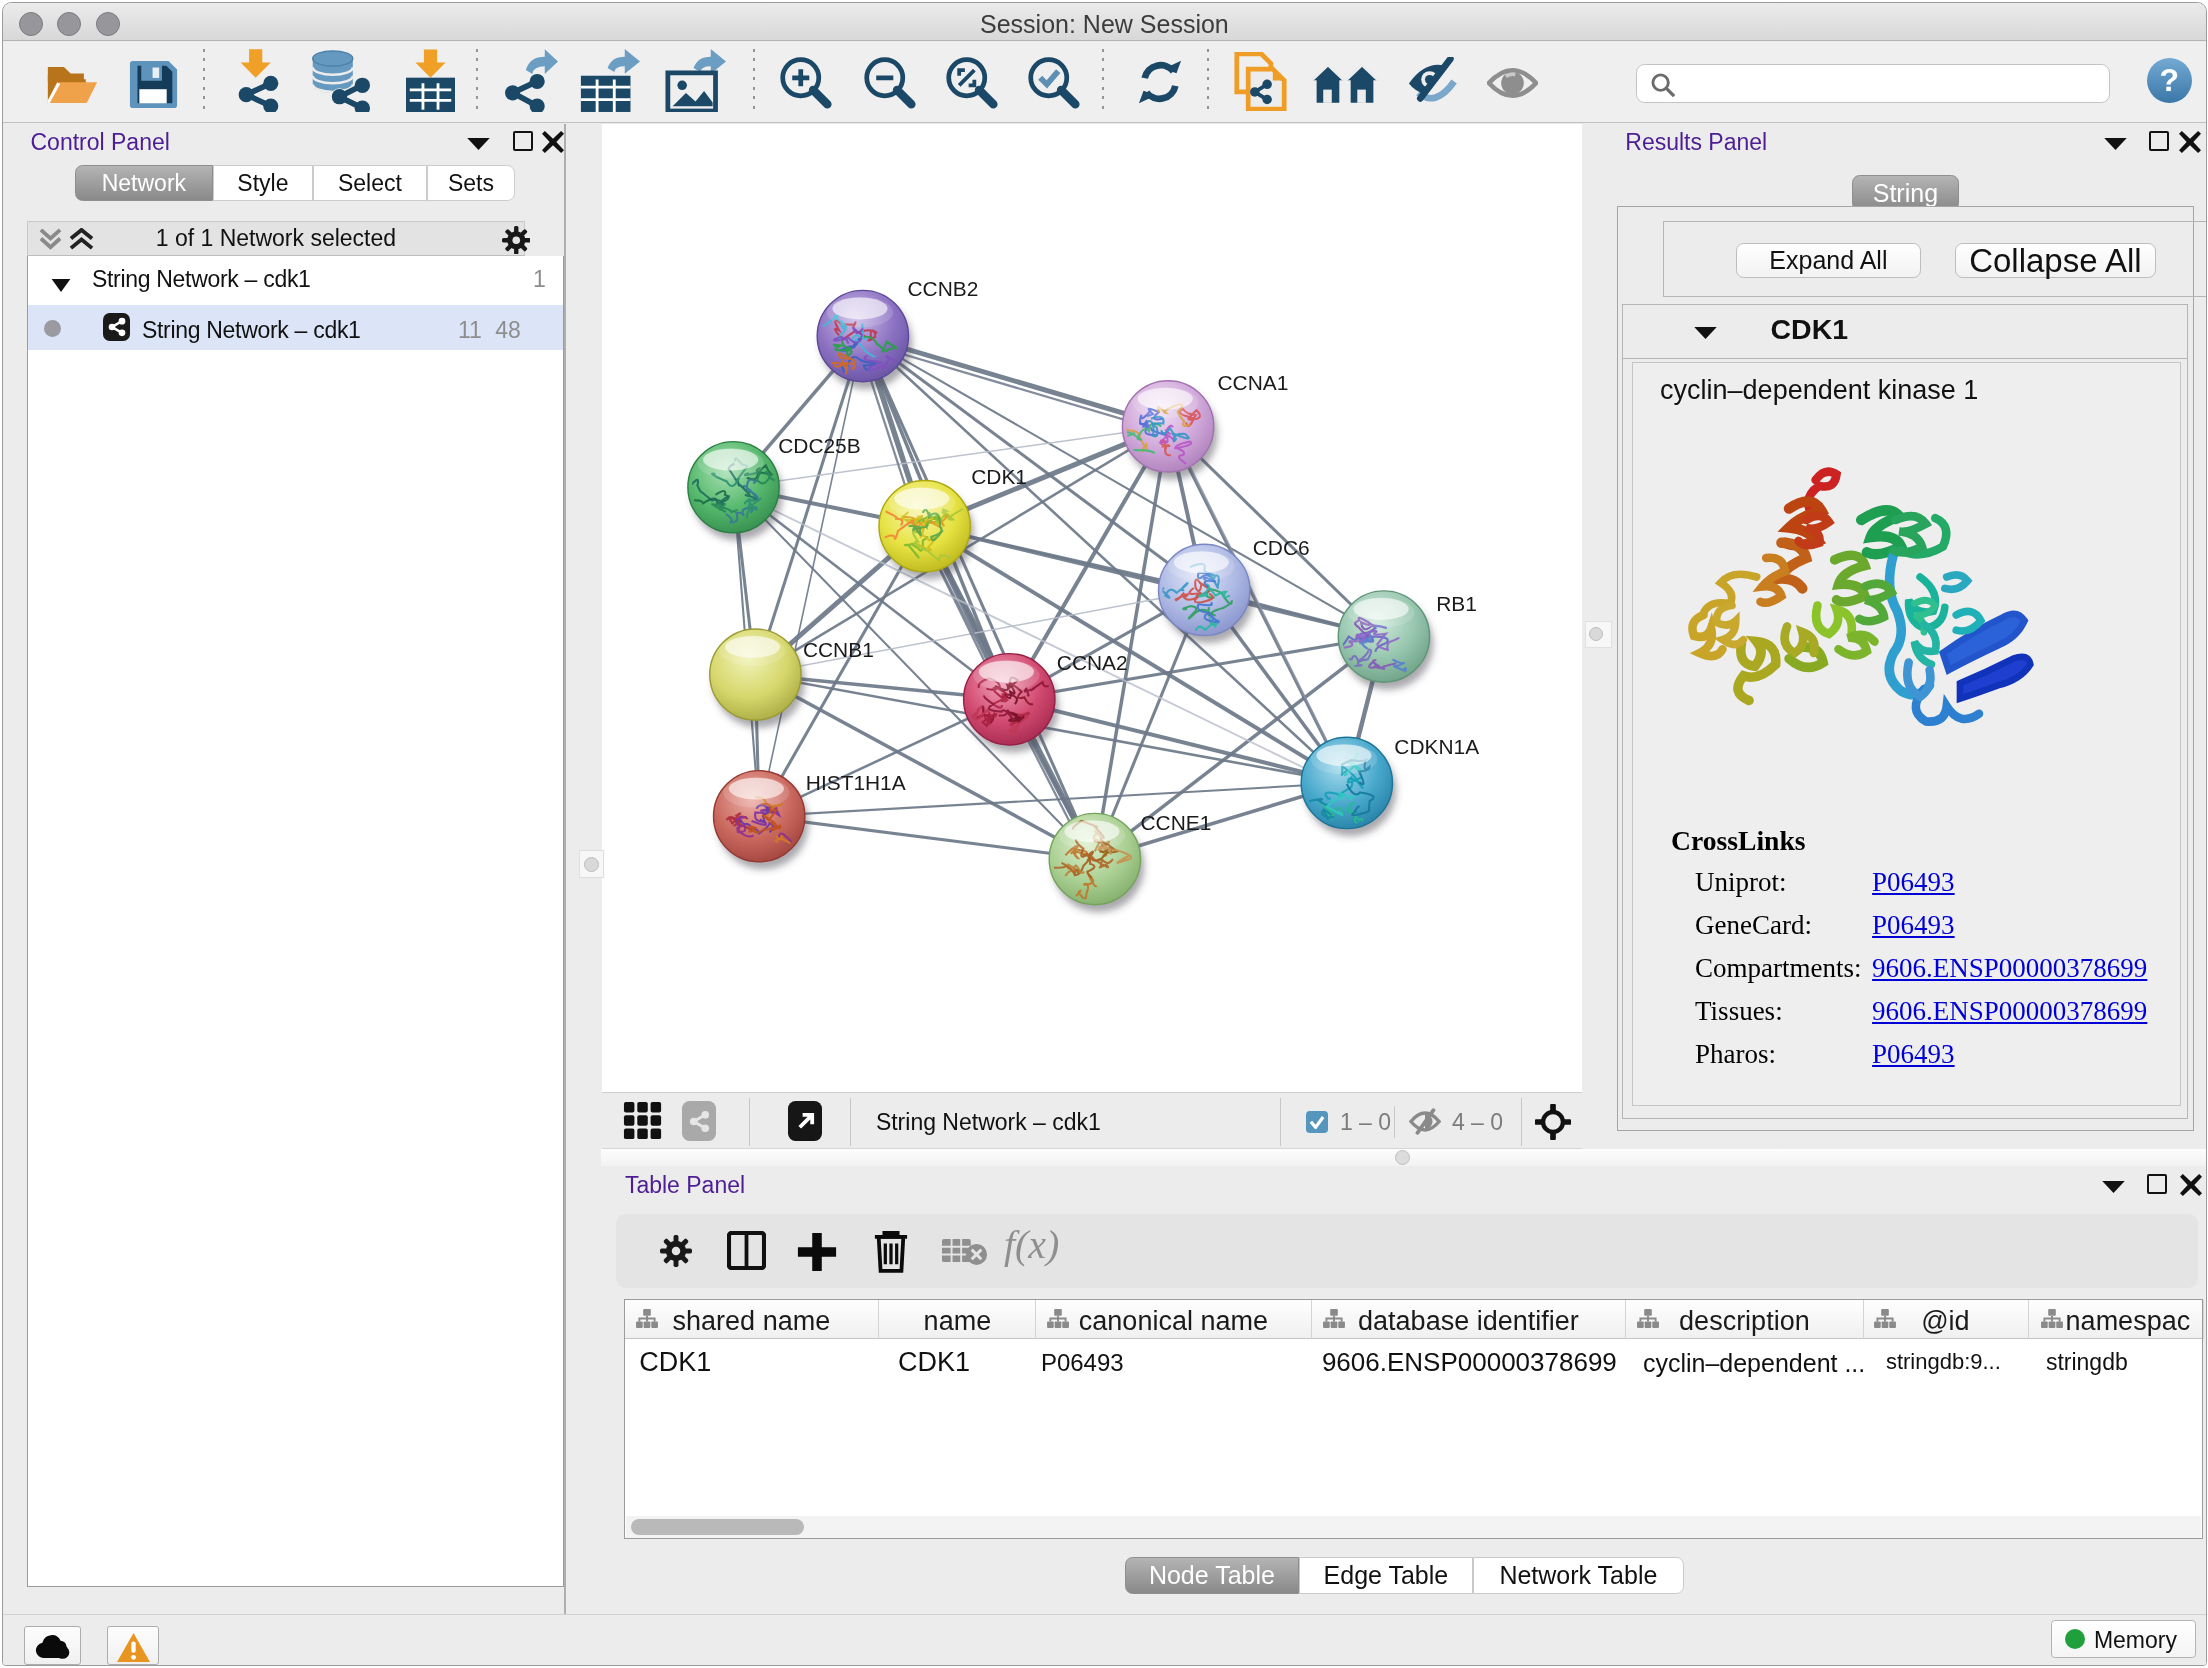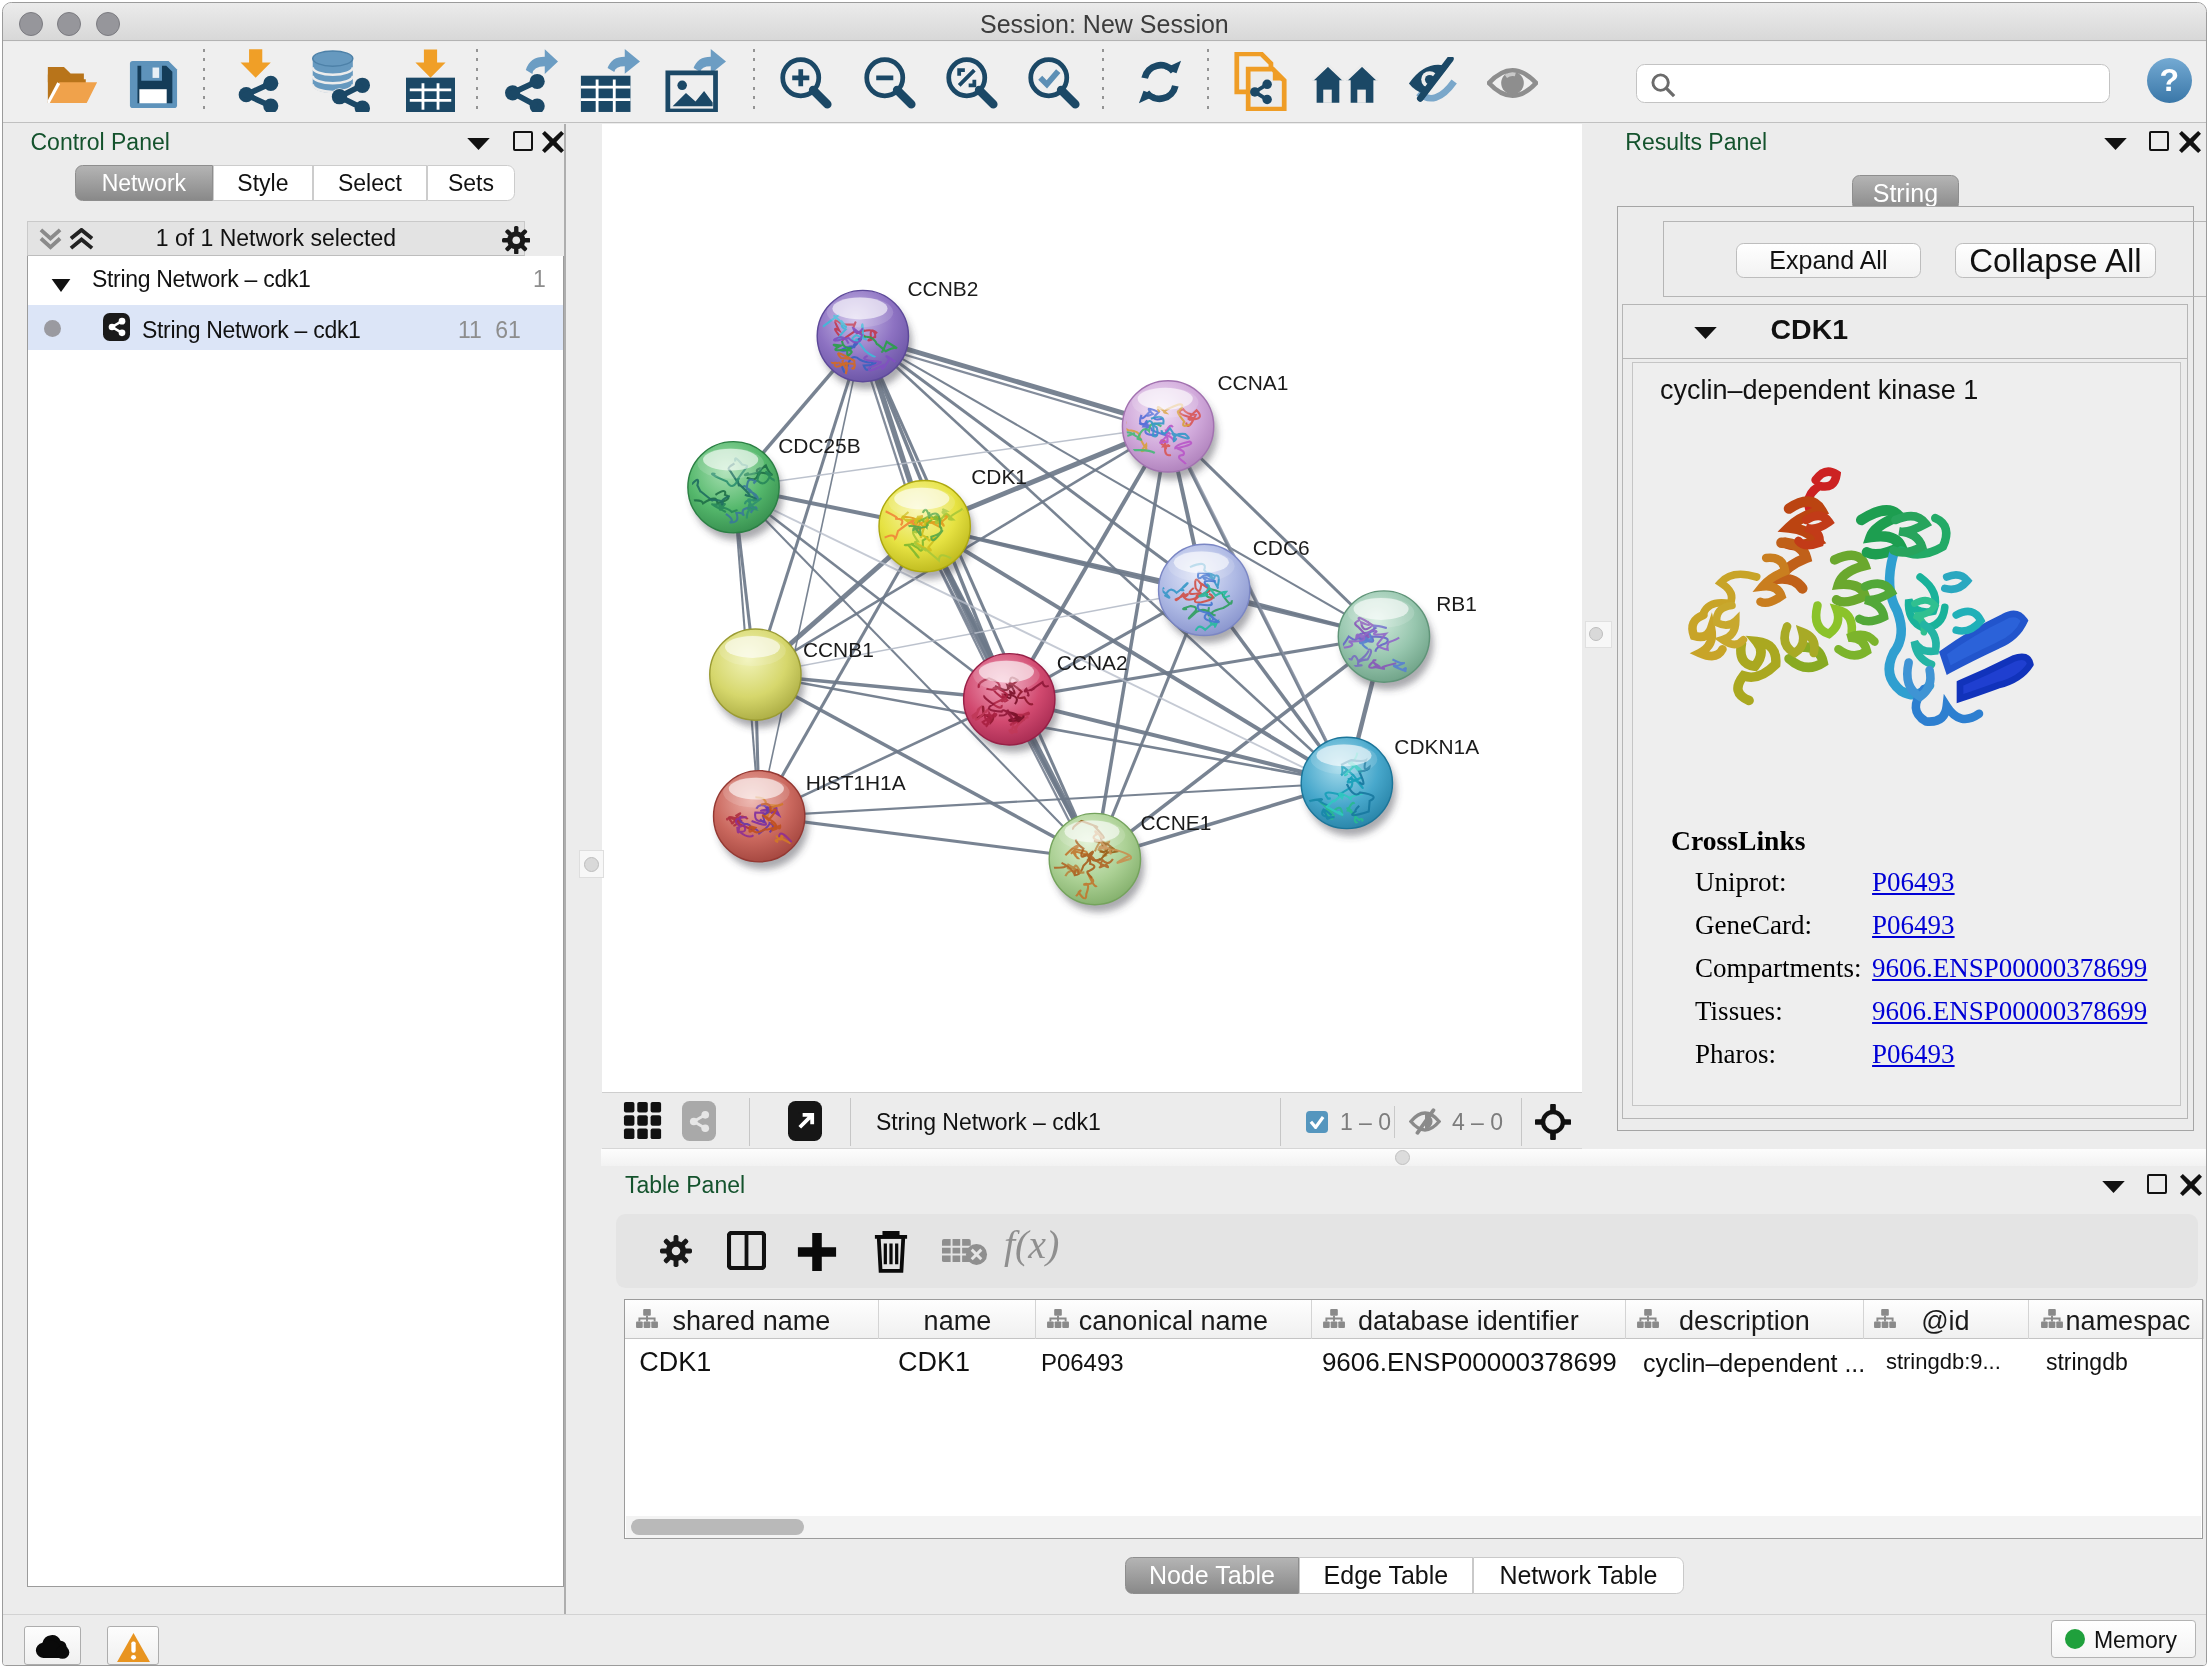--- a/index.html
+++ b/index.html
@@ -14,21 +14,21 @@
         background:#96969b; border:1px solid #7b7b80; }
   #title { position:absolute; top:6.7px; left:0; width:100%; text-align:center;
            font-size:25px; color:#3c3c3c; }
   
   #toolbar { position:absolute; left:0; top:39px; width:100%; height:81px; background:#efefef;
              border-bottom:1px solid #c0c0c0; }
   .tsep { position:absolute; top:7.6px; height:63px; width:1.9px;
     background-image:repeating-linear-gradient(#949494 0 2.9px, transparent 2.9px 9.5px); }
   .ticon { position:absolute; }
   
-  .ptitle { font-size:23px; color:#14532d; }
+  .ptitle { font-size:23px; color:#4c1d95; }
   
   #cpanel { position:absolute; left:0; top:121px; width:561px; height:1490px; background:#ececec; }
   .tab { position:absolute; height:36px; font-size:23px; text-align:center; background:#fff;
          border:1px solid #cccccc; color:#111; line-height:34px; border-radius:0; }
   .tabsel { background:linear-gradient(#b4b4b4,#898989); color:#fff; border:1px solid #8e8e8e; }
   
   #netcanvas { position:absolute; left:599px; top:121px; width:980px; height:968px; background:#fff; }
   #netbar { position:absolute; left:599px; top:1089px; width:980px; height:57px; background:#ececec;
             border-top:1px solid #cecece; border-bottom:1px solid #d6d6d6;}
   
@@ -274,21 +274,21 @@
             <g fill="#fff">
                 <circle cx="18" cy="5" r="4"></circle>
                 <circle cx="6" cy="12" r="4"></circle>
                 <circle cx="18" cy="19" r="4"></circle>
               </g>
             <path d="M18 5 L6 12 L18 19" stroke="#fff" stroke-width="3" fill="none"></path>
           </svg>
         </div>
         <div class="abs" style="left:114px;top:12.4px;font-size:23px;color:#111;letter-spacing:-0.3px;">String Network – cdk1</div>
         <div class="abs" style="left:411px;top:12.4px;width:43px;text-align:right;font-size:23px;color:#8d8d8d;">11</div>
-        <div class="abs" style="left:451px;top:12.4px;width:42px;text-align:right;font-size:23px;color:#8d8d8d;">61</div>
+        <div class="abs" style="left:451px;top:12.4px;width:42px;text-align:right;font-size:23px;color:#8d8d8d;">48</div>
       </div>
     </div>
   </div>
   <div id="netcanvas"><svg width="980" height="968" viewBox="0 0 1030 1018">
 <defs>
 <radialGradient id="gB2" cx="0.42" cy="0.32" r="0.85">
             <stop offset="0" stop-color="#cabce8"></stop>
             <stop offset="0.5" stop-color="#8d72c2"></stop>
             <stop offset="0.97" stop-color="#5c4899"></stop>
           </radialGradient>

